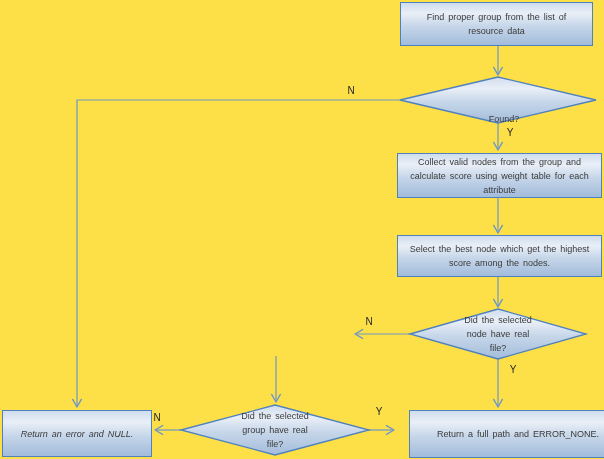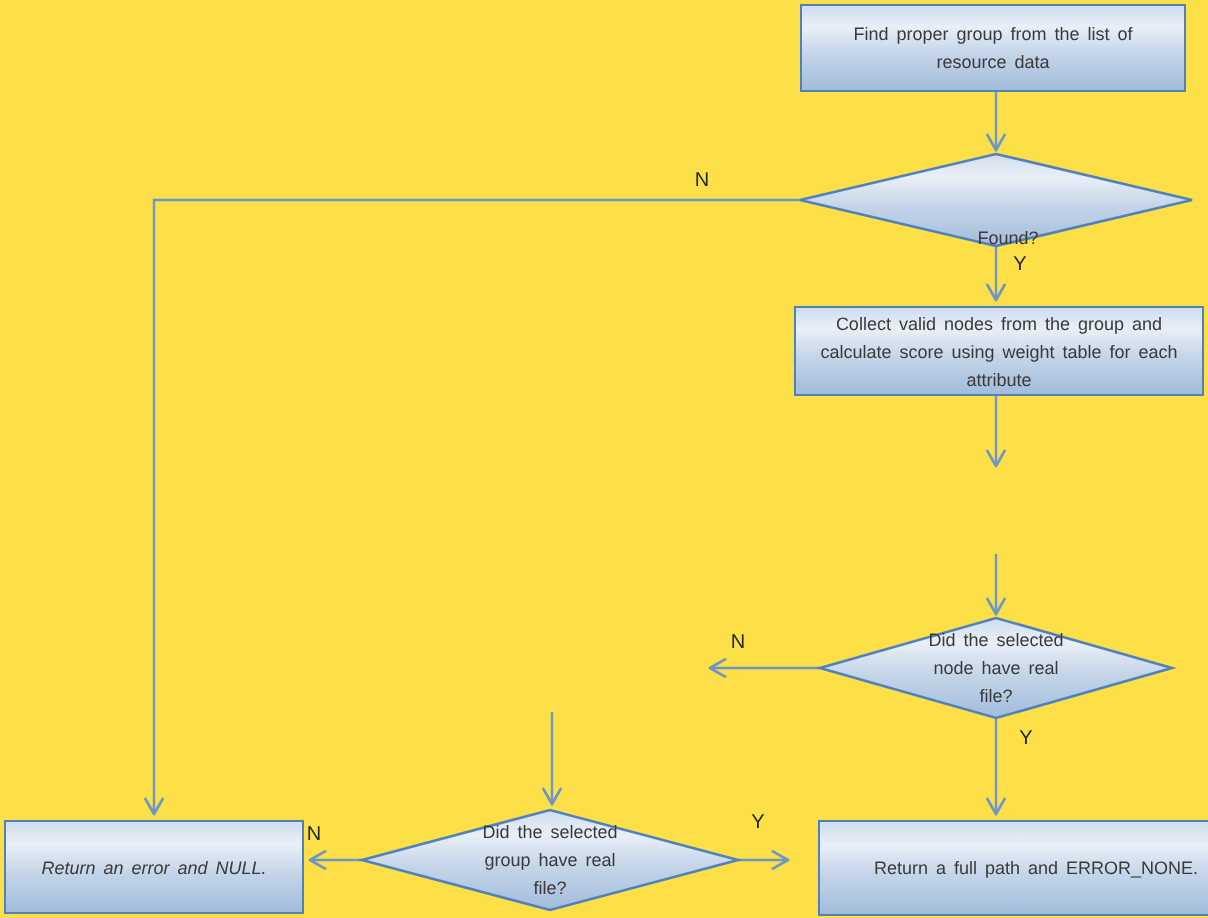--- a/index.html
+++ b/index.html
@@ -91,20 +91,23 @@
   </svg>
 
   <div class="box" style="left:400px; top:2px; width:193px; height:44px;">
     <span class="shape-text">Find proper group from the list of<br>resource data</span>
   </div>
 
   <div class="box" style="left:397px; top:153px; width:205px; height:45px;">
     <span class="shape-text">Collect valid nodes from the group and<br>calculate score using weight table for each<br>attribute</span>
   </div>
 
+  <div class="box" style="left:397px; top:235px; width:205px; height:42px;">
+    <span class="shape-text">Select the best node which get the highest<br>score among the nodes.</span>
+  </div>
 
 
   <div class="box" style="left:2px; top:410px; width:150px; height:47px;font-style:italic;">
     <span class="shape-text">Return an error and NULL.</span>
   </div>
 
   <div class="box" style="left:397px; top:410px; width:218px; height:48px;margin-left:12px;">
     <span class="shape-text">Return a full path and ERROR_NONE.</span>
   </div>
 

